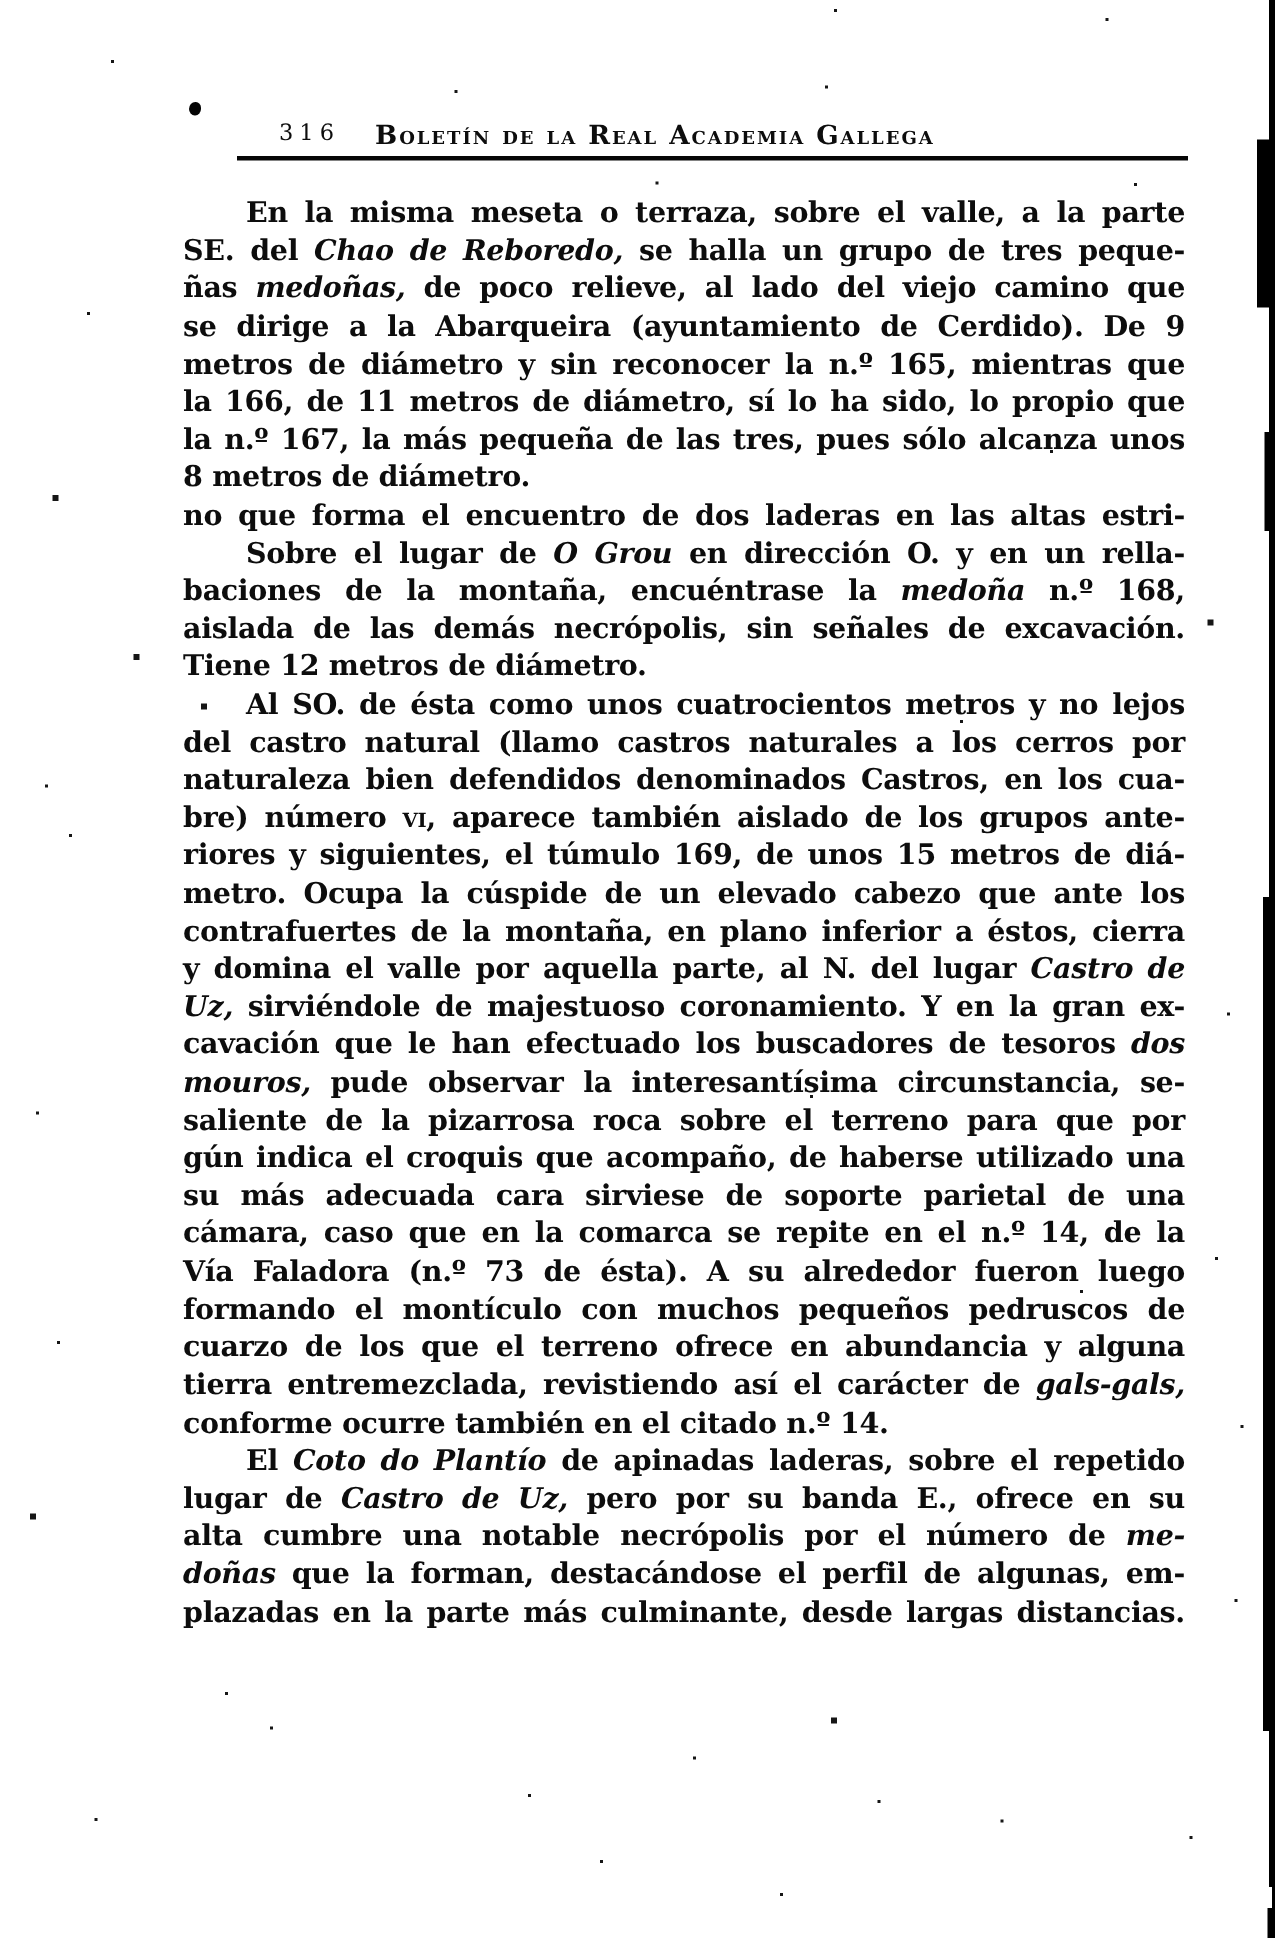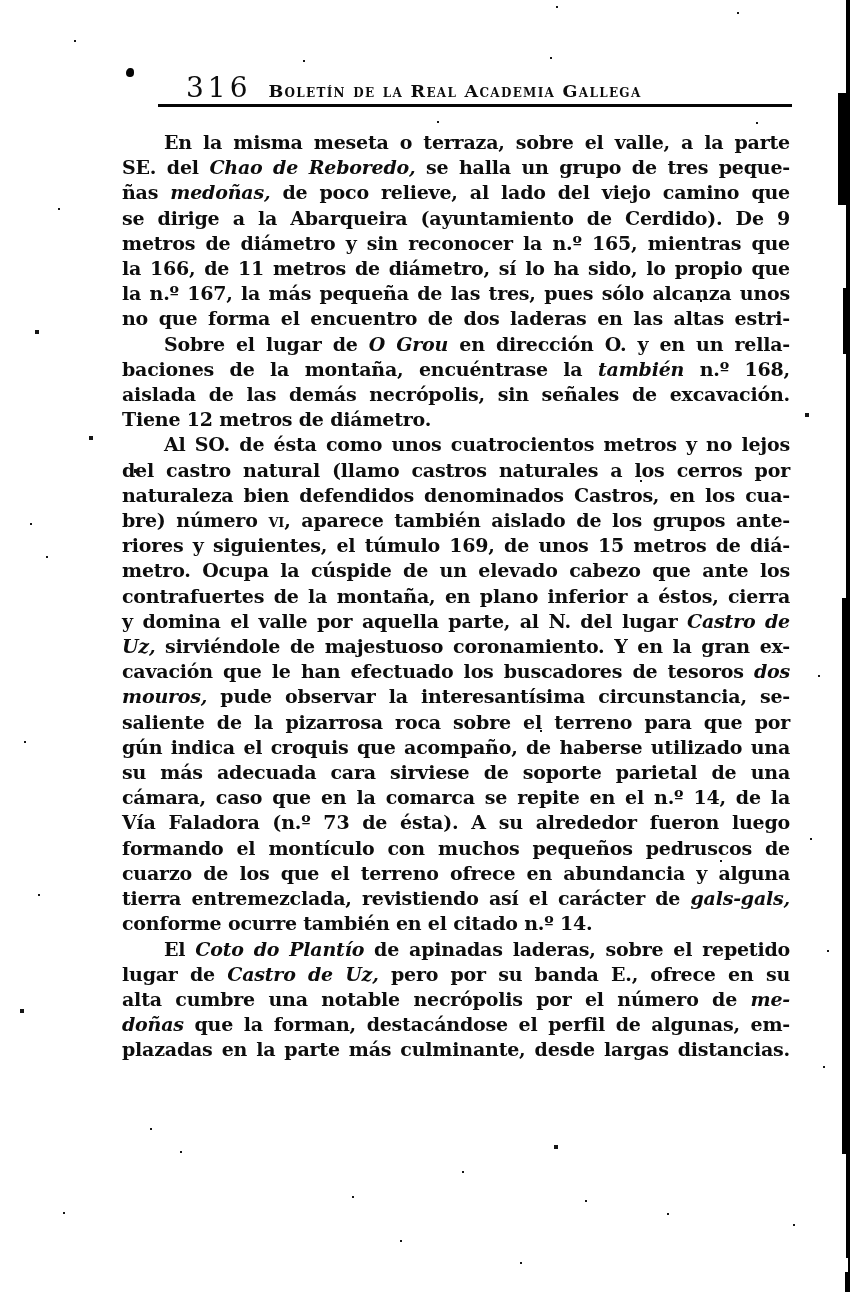--- a/index.html
+++ b/index.html
@@ -9,25 +9,25 @@
     font-family:"DejaVu Serif", "Liberation Serif", serif;
     color:#0d0d0d;
     position:relative;
     overflow:hidden;
   }
   .page { position:absolute; inset:0; overflow:hidden; }
 
   
   .header-num {
     position:absolute; left:186px; top:76px;
-    font-size:28px; letter-spacing:4px; line-height:24px;
+    font-size:15px; letter-spacing:4px; line-height:24px;
   }
   .header-title {
     position:absolute; left:250px; top:80px; width:410px;
-    text-align:center;
+    text-align:left;
     font-variant:small-caps; font-weight:700;
     font-size:17.5px; letter-spacing:1.3px; line-height:22px;
   }
   .header-rule {
     position:absolute; left:158px; top:104px;
     width:634px; height:3px; background:#060606;
   }
 
   
   .body-text {
@@ -90,25 +90,26 @@
 
   <div class="body-text">
       <div class="para">
         <div class="line first"><span>En la misma meseta o terraza, sobre el valle, a la parte</span></div>
         <div class="line"><span>SE. del </span><span class="it">Chao de Reboredo,</span><span> se halla un grupo de tres peque-</span></div>
         <div class="line"><span>ñas </span><span class="it">medoñas,</span><span> de poco relieve, al lado del viejo camino que</span></div>
         <div class="line"><span>se dirige a la Abarqueira (ayuntamiento de Cerdido). De 9</span></div>
         <div class="line"><span>metros de diámetro y sin reconocer la n.º 165, mientras que</span></div>
         <div class="line"><span>la 166, de 11 metros de diámetro, sí lo ha sido, lo propio que</span></div>
         <div class="line"><span>la n.º 167, la más pequeña de las tres, pues sólo alcanza unos</span></div>
+        <div class="line end"><span>8 metros de diámetro.</span></div>
       </div>
       <div class="para">
         <div class="line"><span>no que forma el encuentro de dos laderas en las altas estri-</span></div>
         <div class="line first"><span>Sobre el lugar de </span><span class="it">O Grou</span><span> en dirección O. y en un rella-</span></div>
-        <div class="line"><span>baciones de la montaña, encuéntrase la </span><span class="it">también</span><span> n.º 168,</span></div>
+        <div class="line"><span>baciones de la montaña, encuéntrase la </span><span class="it">medoña</span><span> n.º 168,</span></div>
         <div class="line"><span>aislada de las demás necrópolis, sin señales de excavación.</span></div>
         <div class="line end"><span>Tiene 12 metros de diámetro.</span></div>
       </div>
       <div class="para">
         <div class="line first"><span>Al SO. de ésta como unos cuatrocientos metros y no lejos</span></div>
         <div class="line"><span>del castro natural (llamo castros naturales a los cerros por</span></div>
         <div class="line"><span>naturaleza bien defendidos denominados Castros, en los cua-</span></div>
         <div class="line"><span>bre) número </span><span class="sc">vi</span><span>, aparece también aislado de los grupos ante-</span></div>
         <div class="line"><span>riores y siguientes, el túmulo 169, de unos 15 metros de diá-</span></div>
         <div class="line"><span>metro. Ocupa la cúspide de un elevado cabezo que ante los</span></div>

